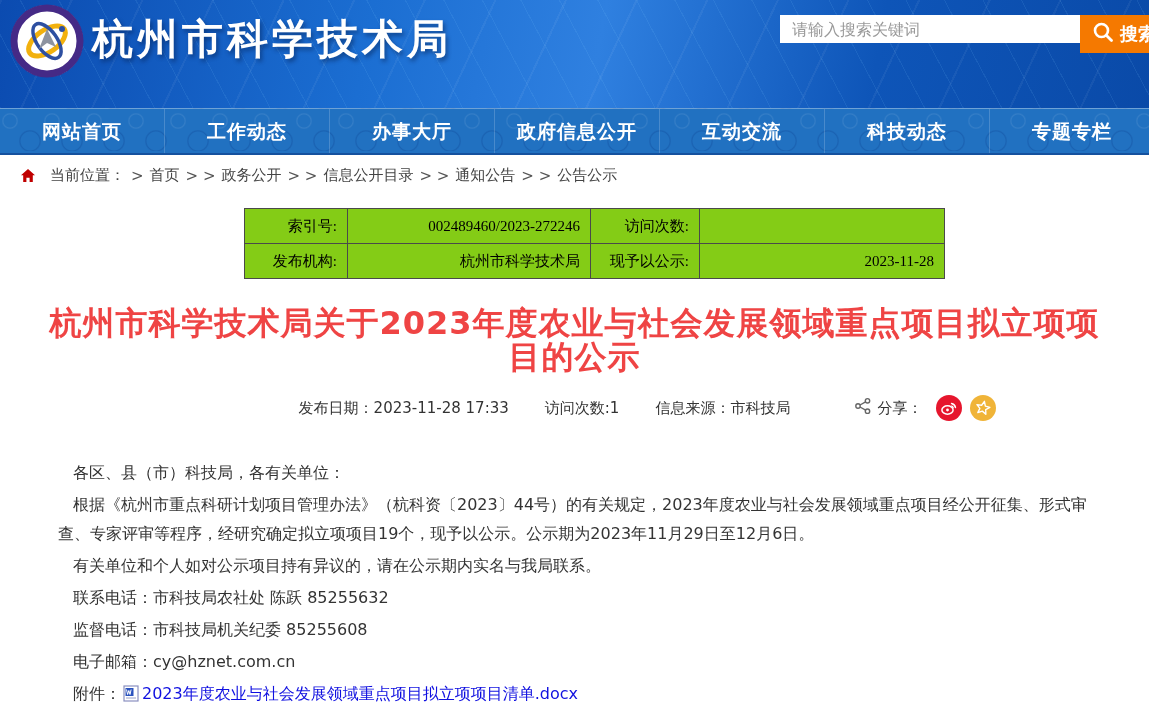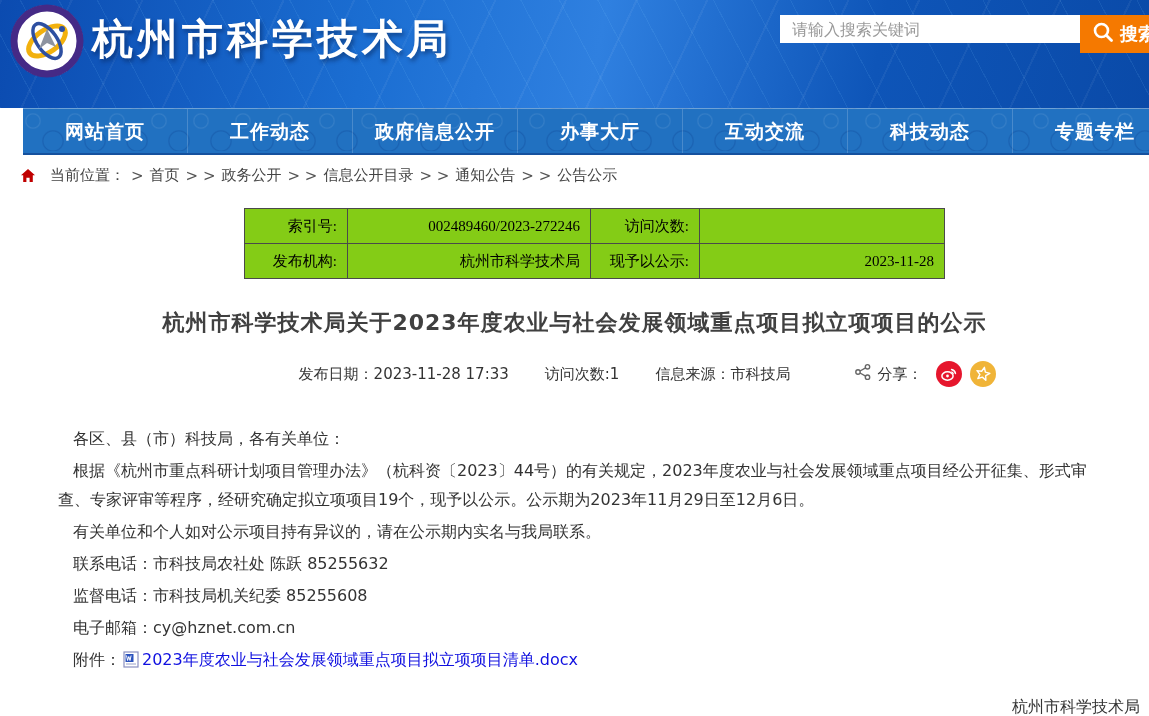--- a/index.html
+++ b/index.html
@@ -24,41 +24,41 @@
     background:#f57900;color:#fff;font-size:18px;font-weight:bold;height:38px;
     padding:0 12px;font-family:inherit;white-space:nowrap;}
 
   
   .nav{display:flex;height:47px;overflow:hidden;border-top:1px solid rgba(255,255,255,.35);
     border-bottom:2px solid #15519e;box-sizing:border-box;
     background-color:#2171c1;
     background-image:
       radial-gradient(circle at 10px 12px, rgba(255,255,255,0) 6px, rgba(255,255,255,.09) 7px, rgba(255,255,255,0) 8.5px),
       radial-gradient(circle at 30px 32px, rgba(0,40,110,0) 9px, rgba(10,60,140,.28) 10px, rgba(0,40,110,0) 11.5px);
-    background-size:42px 42px;margin-left:23px;}
+    background-size:42px 42px;}
   .nav a{flex:0 0 164px;text-align:center;line-height:44px;color:#fff;font-size:19px;
     font-weight:bold;text-decoration:none;letter-spacing:1px;
     border-right:1px solid rgba(255,255,255,.18);}
 
   
   .breadcrumb{display:flex;align-items:center;height:41px;padding-left:20px;
     font-size:15px;color:#444;background:#fff;}
   .breadcrumb .crumb-home{margin-right:14px;display:inline-flex;}
   .breadcrumb a{color:#444;text-decoration:none;}
   .breadcrumb .sep,.breadcrumb .lead{margin:0 6px;color:#555;}
 
   
   table.doc-info{border-collapse:collapse;margin:12px 0 0 244px;
     font-family:"Liberation Serif","DejaVu Serif",serif;font-size:15px;color:#000;}
   table.doc-info td{border:1px solid #4a4a4a;height:32px;padding:1px 10px;background:#84cc16;text-align:right;}
   td.c-label1{width:82px;} td.c-value1{width:222px;} td.c-label2{width:88px;} td.c-value2{width:224px;}
 
   
-  .article-title{margin:27px 40px 0;text-align:center;color:#404040;
-    font-size:22px;font-weight:bold;line-height:34px;letter-spacing:1px;}
+  .article-title{margin:27px 40px 0;text-align:center;color:#ef4444;
+    font-size:32px;font-weight:bold;line-height:34px;letter-spacing:1px;}
   .meta-row{position:relative;left:64px;margin-top:21px;display:flex;justify-content:center;
     align-items:center;font-size:15px;color:#333;}
   .meta-row .m-item{margin:2px 18px;}
   .share-group{display:flex;align-items:center;margin-left:46px;}
   .share-group .share-label{margin:0 6px 0 5px;}
   .share-circle{width:26px;height:26px;border-radius:50%;margin-left:8px;display:inline-flex;
     align-items:center;justify-content:center;cursor:pointer;border:none;padding:0;}
   .share-weibo{background:#e6162d;}
   .share-qzone{background:#f0b438;}
 
@@ -97,22 +97,22 @@
           </svg>
         </span>
         <span>搜索</span>
       </button>
     </div>
   </div>
 
   <div class="nav">
     <a href="#">网站首页</a>
     <a href="#">工作动态</a>
+    <a href="#">办事大厅</a>
     <a href="#">政府信息公开</a>
-    <a href="#">办事大厅</a>
     <a href="#">互动交流</a>
     <a href="#">科技动态</a>
     <a href="#">专题专栏</a>
   </div>
 
   <div class="breadcrumb">
     <span class="crumb-home">
       <svg width="16" height="15" viewBox="0 0 16 15">
         <path d="M8 1 L15 7.2 H12.8 V14 H9.6 V9.8 H6.4 V14 H3.2 V7.2 H1 Z" fill="#c00000"></path>
       </svg>

